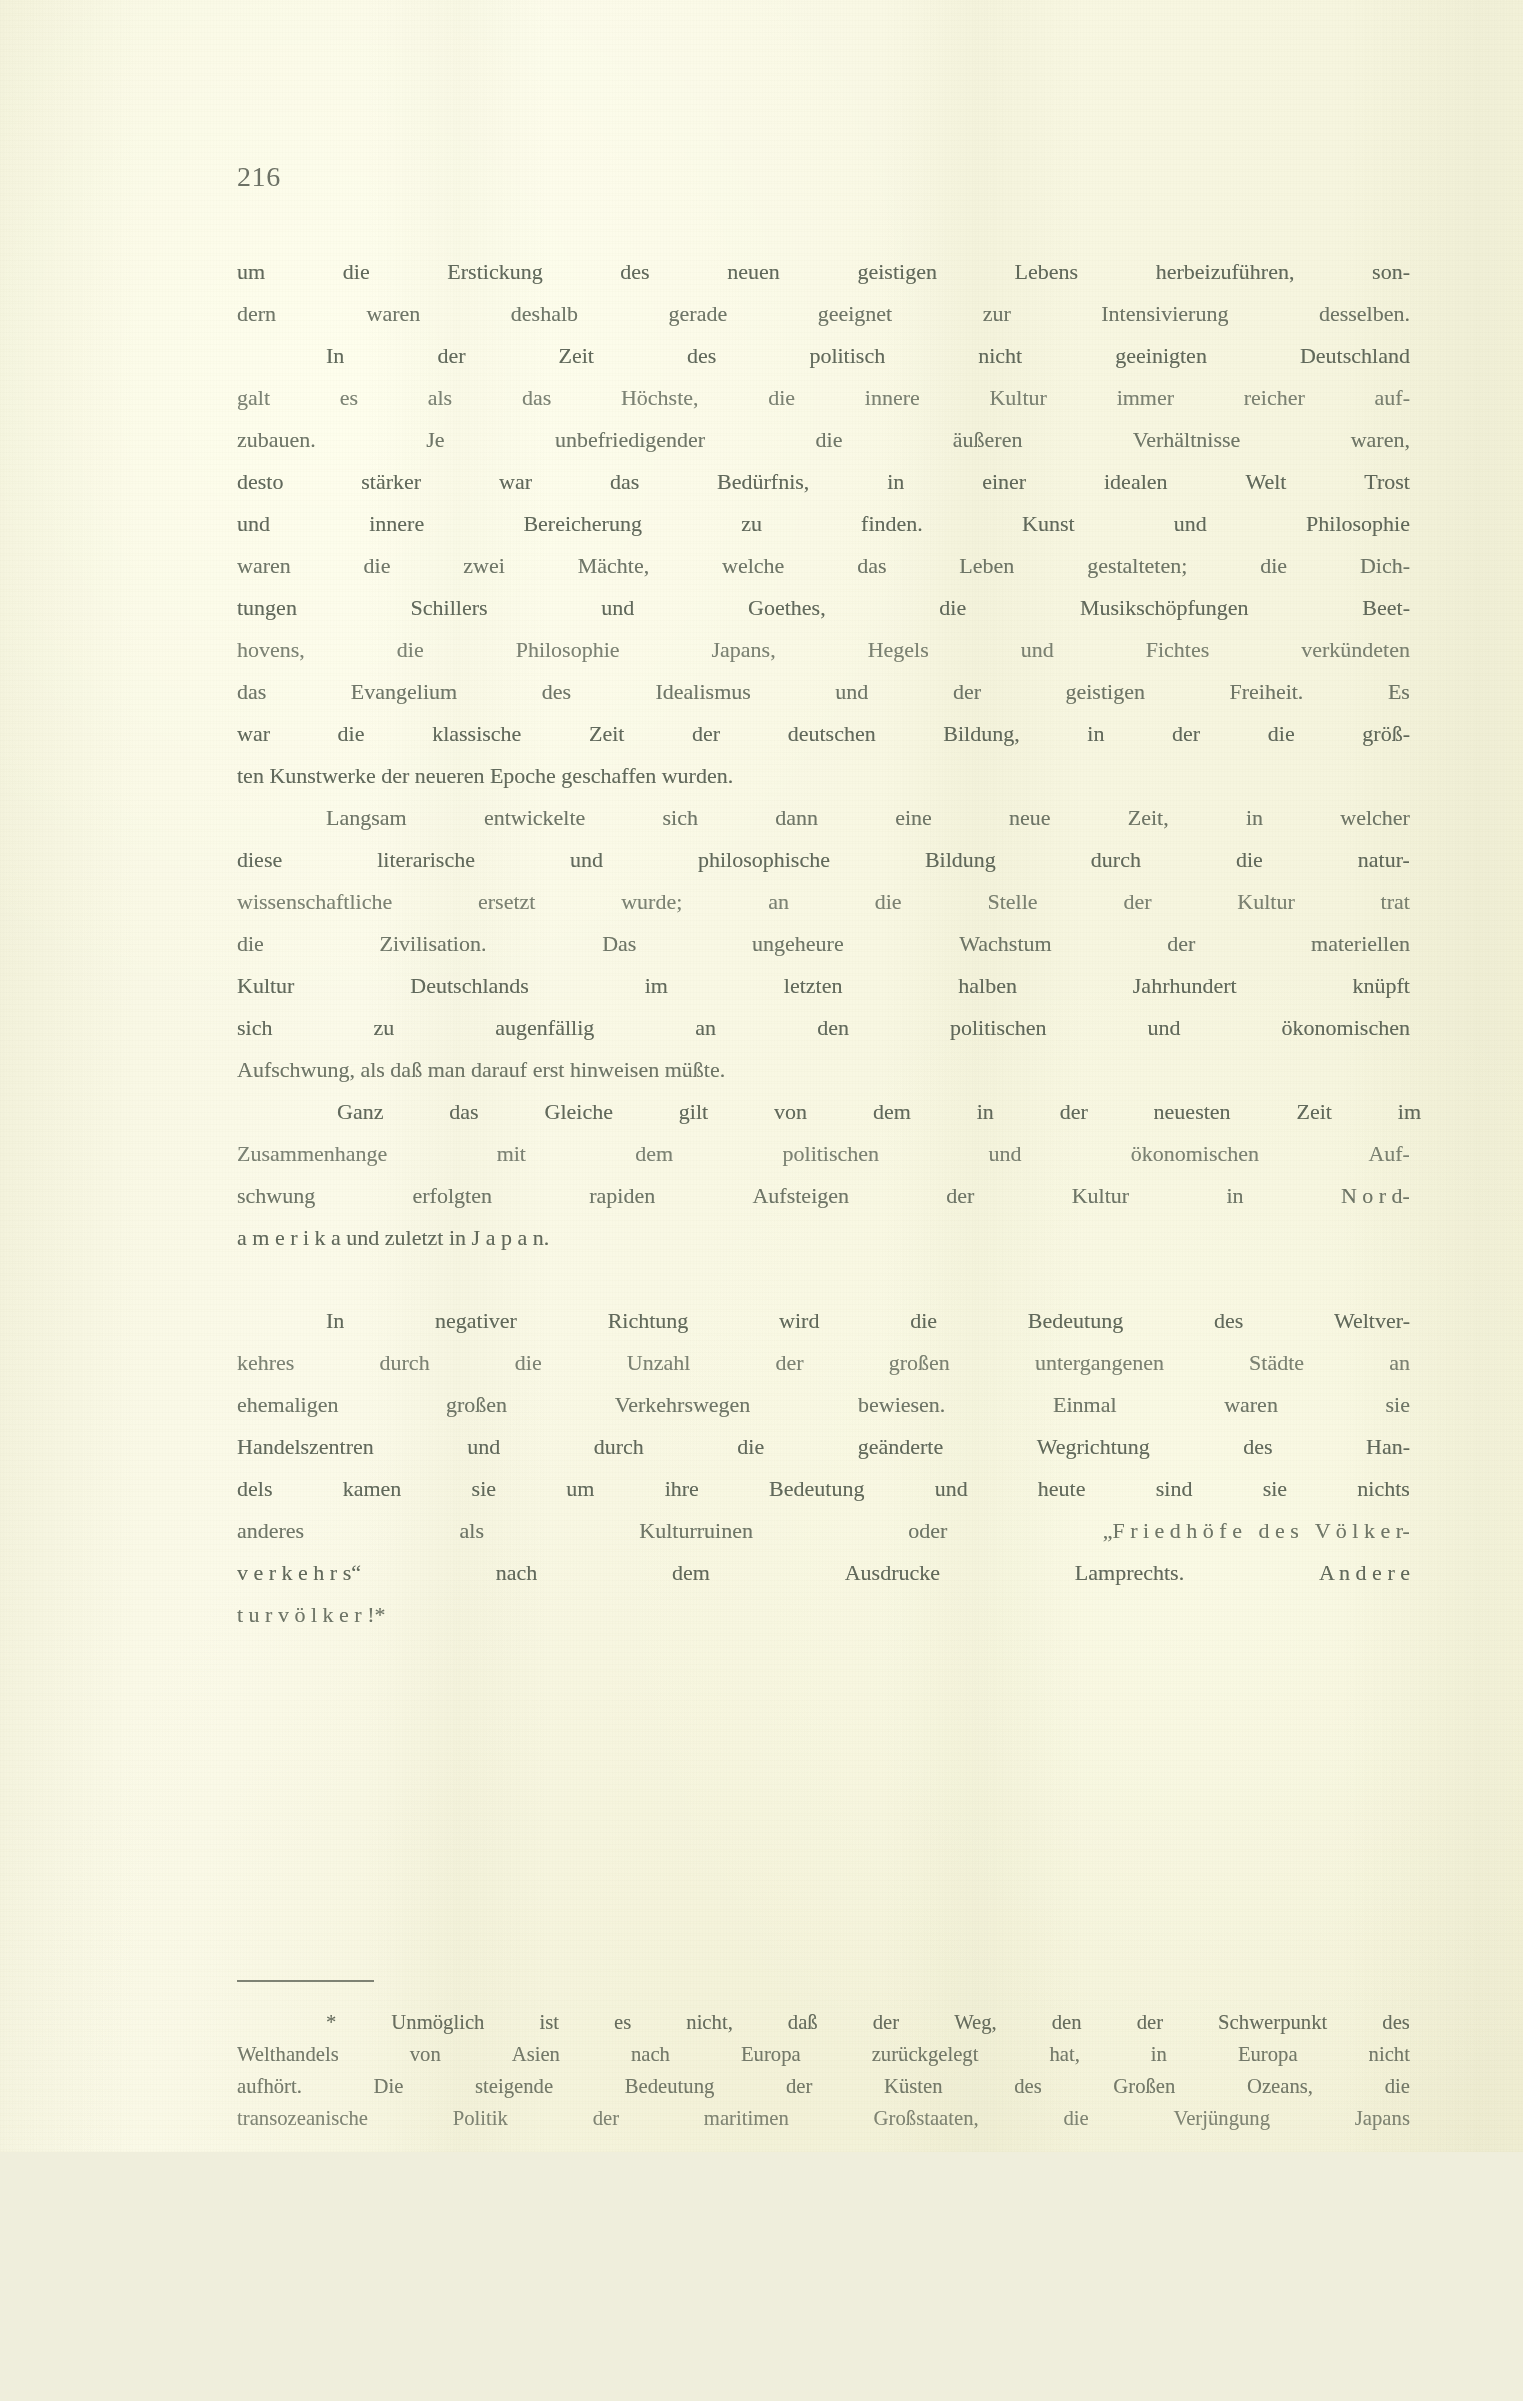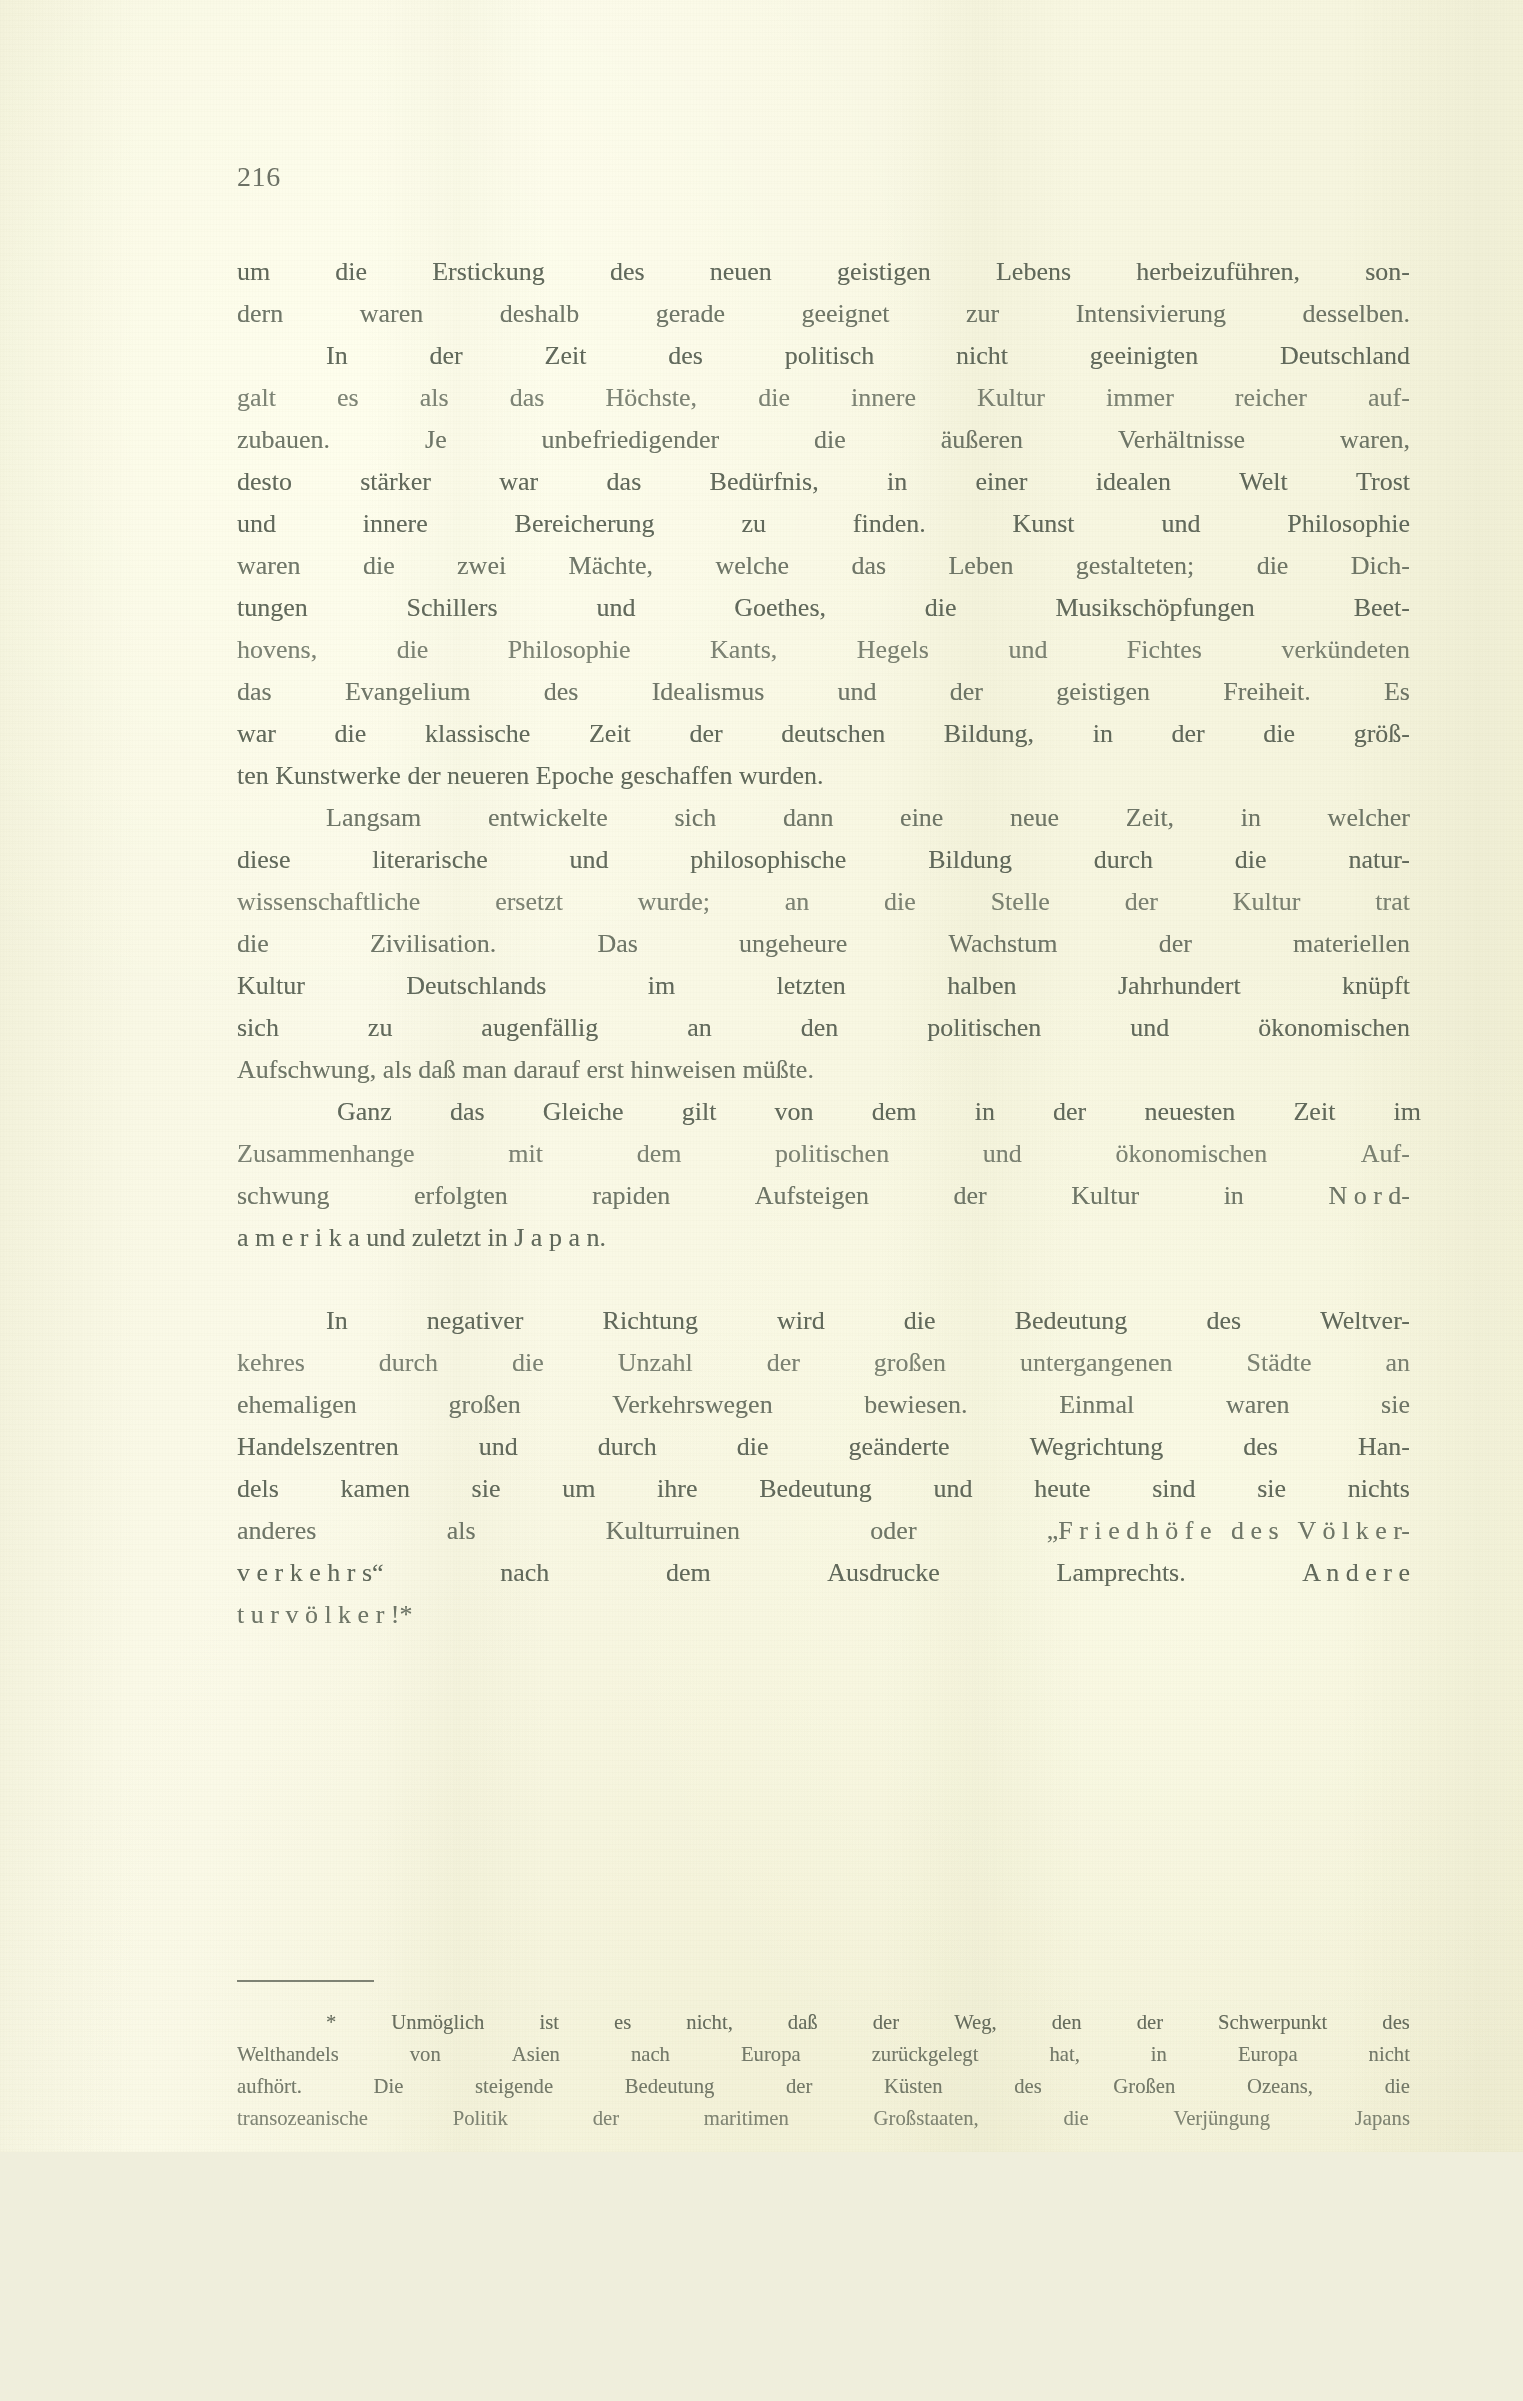--- a/index.html
+++ b/index.html
@@ -74,21 +74,21 @@
     position: absolute;
     left: 237px;
     top: 251px;
     width: 1173px;
     z-index: 2;
   }
 
   .ln {
     display: block;
     white-space: nowrap;
-    font-size: 26px;
+    font-size: 22px;
     line-height: 42px;
     height: 42px;
     color: #515A4D;
     text-shadow: 0 0 0.6px rgba(80,88,74,0.40);
   }
 
   
   .j {
     display: flex;
     justify-content: space-between;
@@ -241,21 +241,21 @@
         <span>und</span>
         <span>Goethes,</span>
         <span>die</span>
         <span>Musikschöpfungen</span>
         <span>Beet-</span>
       </div>
       <div class="ln dim-1 j">
         <span>hovens,</span>
         <span>die</span>
         <span>Philosophie</span>
-        <span>Kants,</span>
+        <span>Japans,</span>
         <span>Hegels</span>
         <span>und</span>
         <span>Fichtes</span>
         <span>verkündeten</span>
       </div>
       <div class="ln dim-2 j">
         <span>das</span>
         <span>Evangelium</span>
         <span>des</span>
         <span>Idealismus</span>

